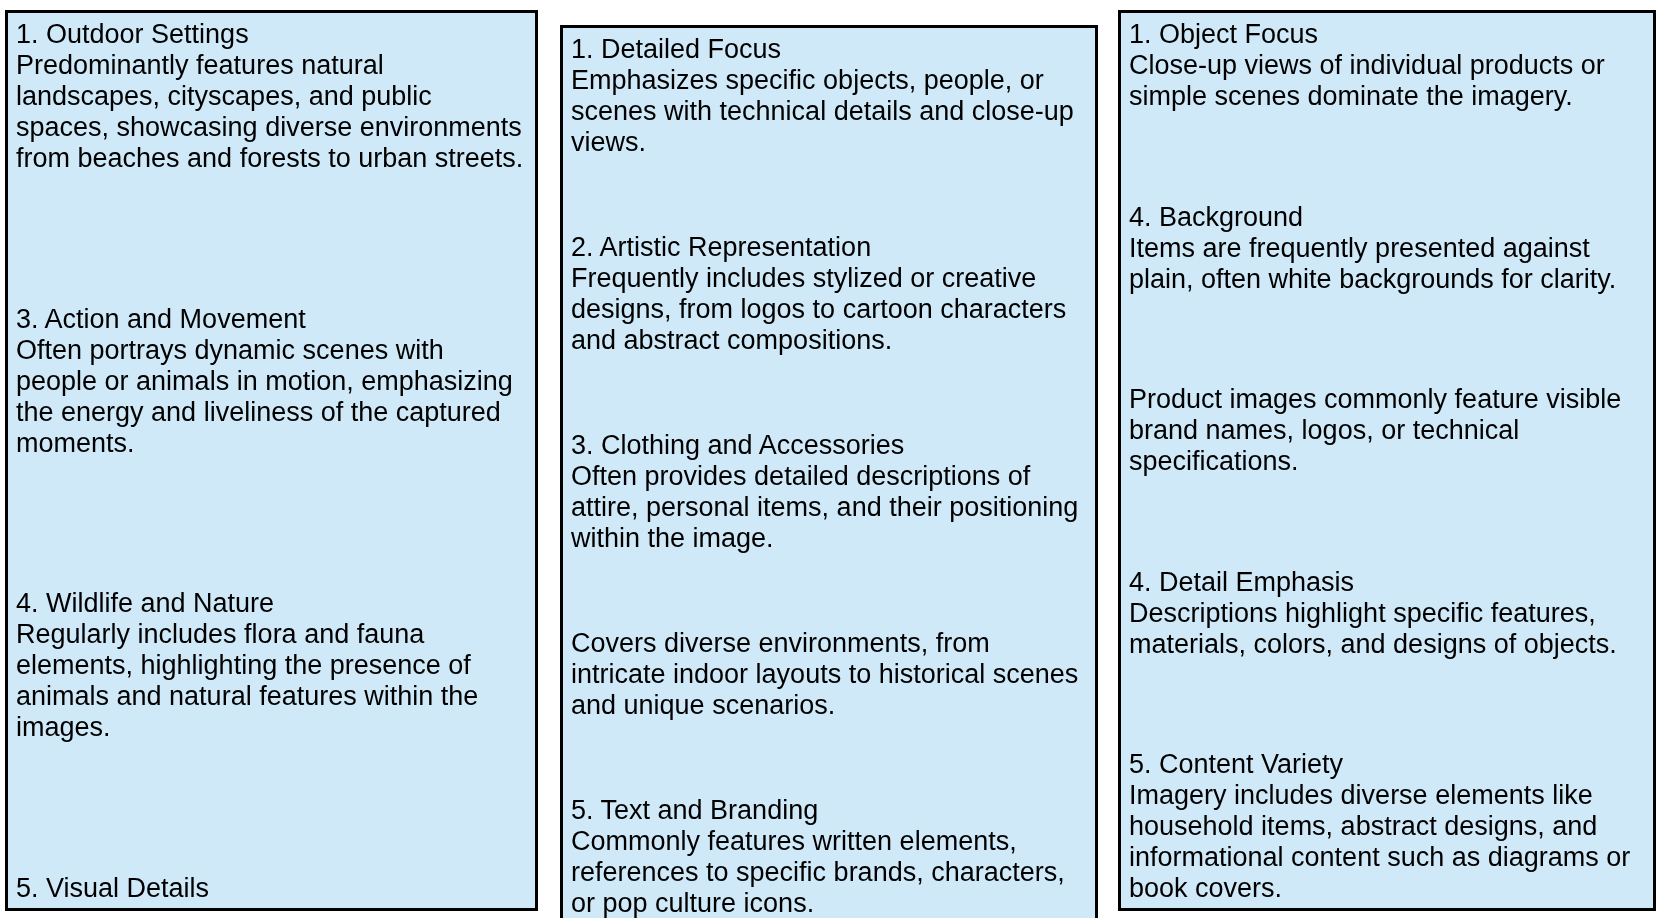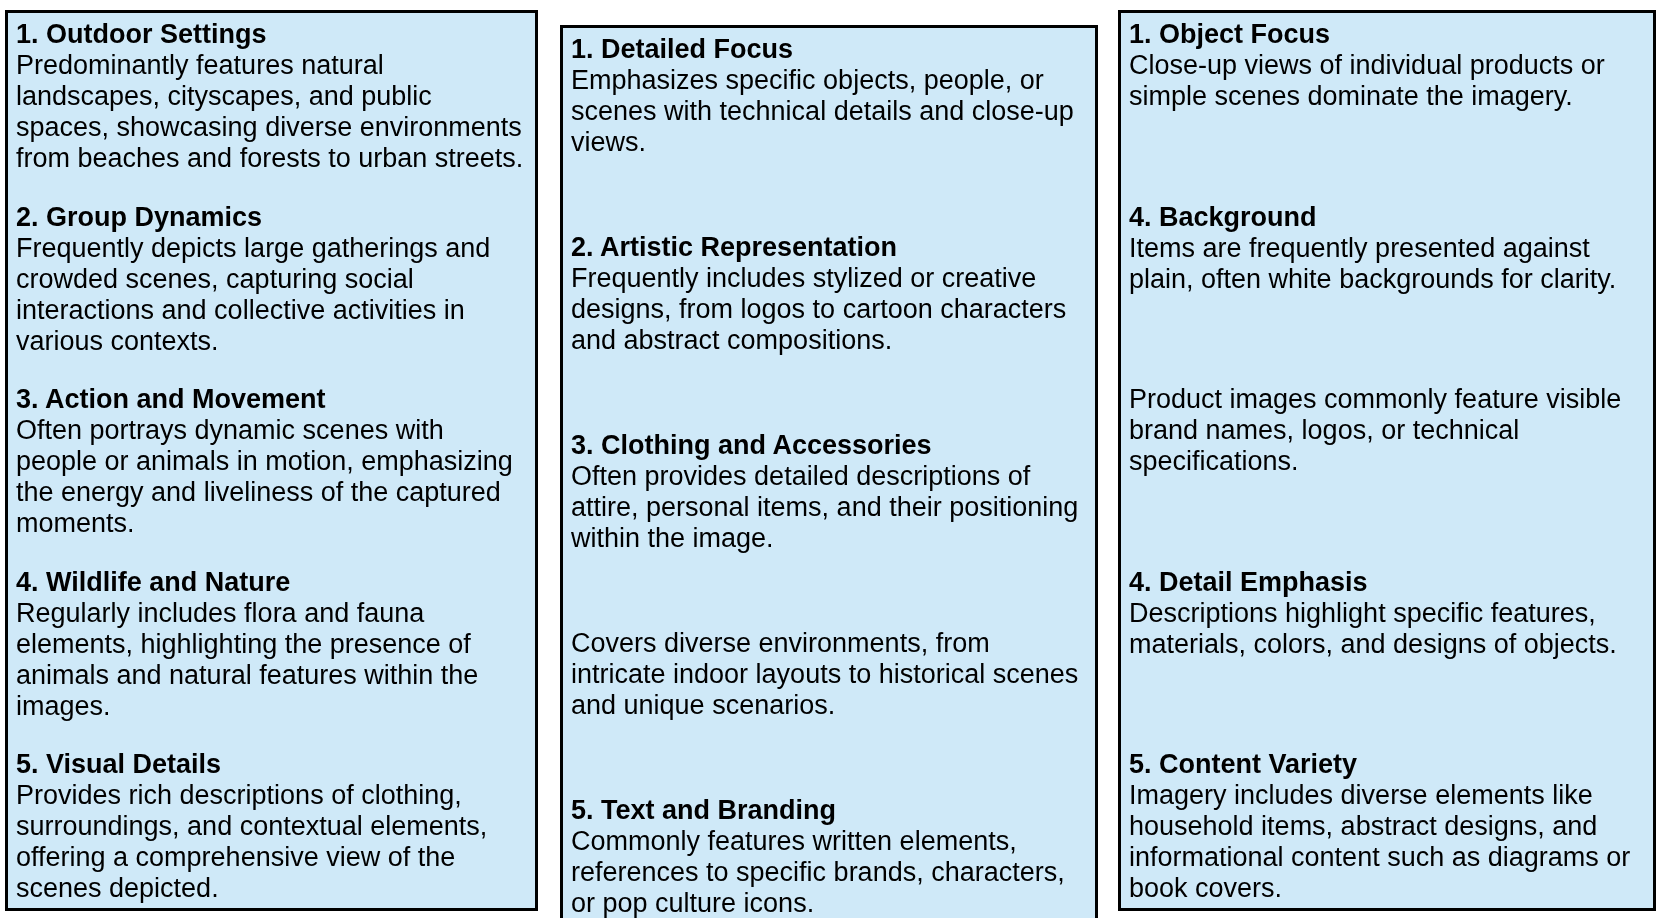--- a/index.html
+++ b/index.html
@@ -27,48 +27,43 @@
     display: flex;
     flex-direction: column;
     justify-content: space-between;
     padding: 6px 4px 4px 8px;
     font-size: 27px;
     line-height: 31px;
   }
   .panel-1 { left: 5px;    width: 533px; }
   .panel-2 { left: 560px;  width: 538px; margin-top: 15px; }
   .panel-3 { left: 1118px; width: 538px; }
-  .item-heading { font-weight: bold; }
+  .item-heading { font-weight: normal; }
   .item-body { font-weight: normal; }
 </style>
 </head>
 <body>
 
 <div class="canvas">
 
   <section class="panel panel-1">
     <div class="item">
       <div class="item-heading">1. Outdoor Settings</div>
       <div class="item-body">Predominantly features natural landscapes, cityscapes, and public spaces, showcasing diverse environments from beaches and forests to urban streets.</div>
     </div>
     <div class="item">
-      <div class="item-heading">2. Group Dynamics</div>
-      <div class="item-body">Frequently depicts large gatherings and crowded scenes, capturing social interactions and collective activities in various contexts.</div>
-    </div>
-    <div class="item">
       <div class="item-heading">3. Action and Movement</div>
       <div class="item-body">Often portrays dynamic scenes with people or animals in motion, emphasizing the energy and liveliness of the captured moments.</div>
     </div>
     <div class="item">
       <div class="item-heading">4. Wildlife and Nature</div>
       <div class="item-body">Regularly includes flora and fauna elements, highlighting the presence of animals and natural features within the images.</div>
     </div>
     <div class="item">
       <div class="item-heading">5. Visual Details</div>
-      <div class="item-body">Provides rich descriptions of clothing, surroundings, and contextual elements, offering a comprehensive view of the scenes depicted.</div>
     </div>
   </section>
 
   <section class="panel panel-2">
     <div class="item">
       <div class="item-heading">1. Detailed Focus</div>
       <div class="item-body">Emphasizes specific objects, people, or scenes with technical details and close-up views.</div>
     </div>
     <div class="item">
       <div class="item-heading">2. Artistic Representation</div>

